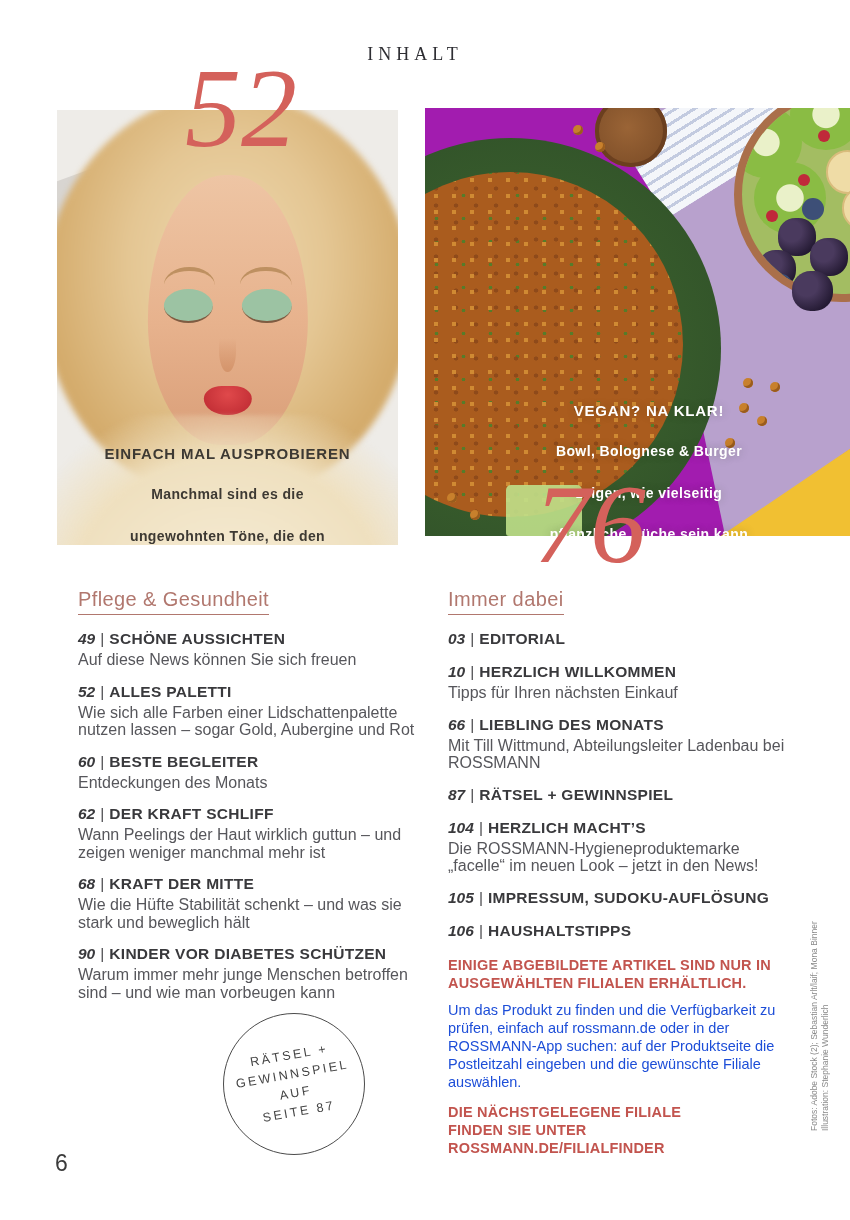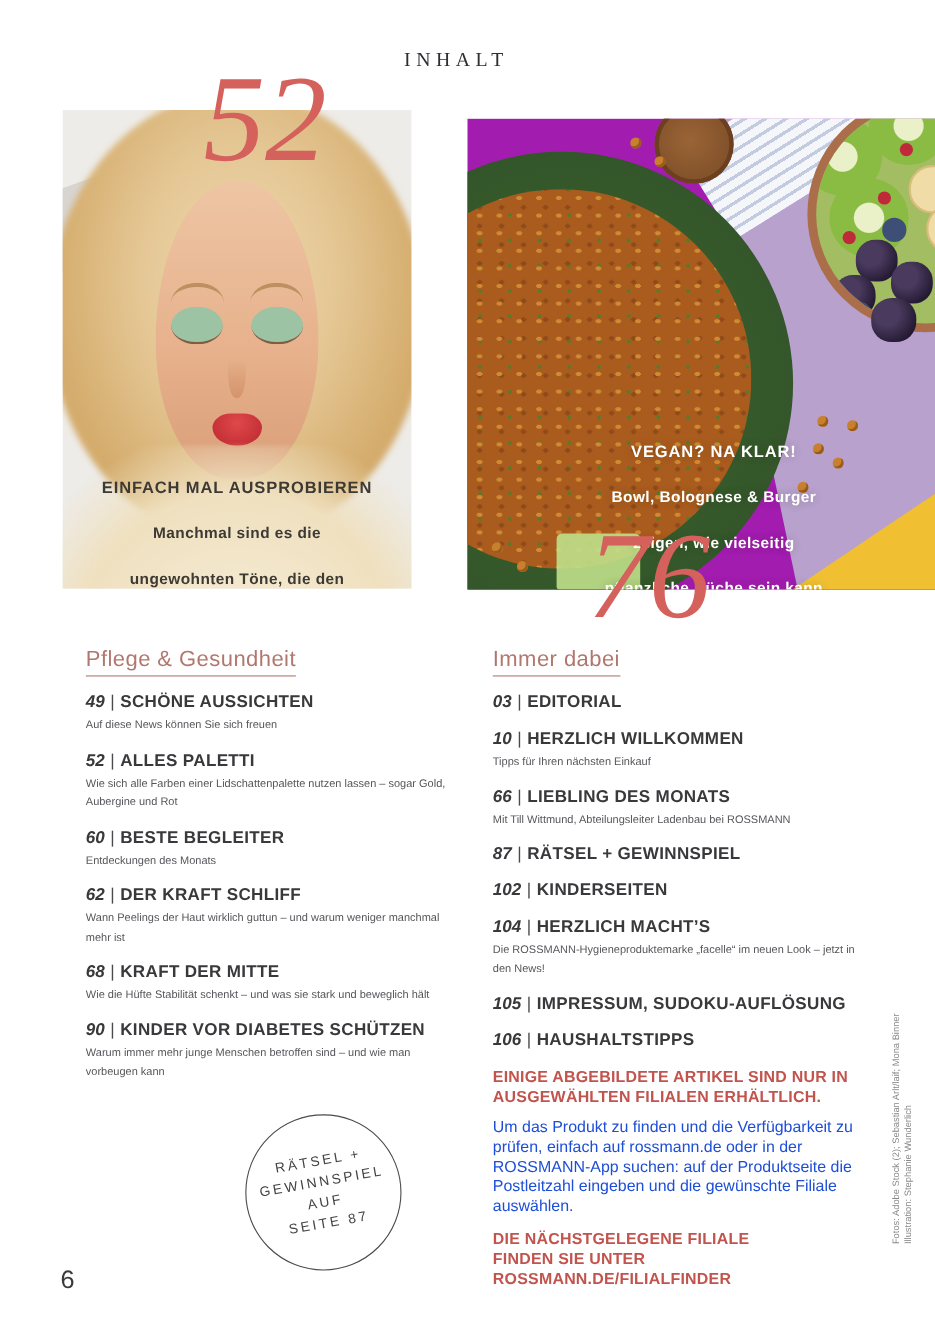--- a/index.html
+++ b/index.html
@@ -18,21 +18,21 @@
   
   .bignum {
     position:absolute; font-family:"Liberation Serif", serif; font-style:italic;
     font-weight:400; font-size:112px; line-height:1; color:#d4615b; z-index:6;
   }
   .bignum-52 { left:185px; top:52px; }
   .bignum-76 { left:534px; top:468px; }
 
   
   .photo { position:absolute; overflow:hidden; }
-  .photo-left  { left:57px;  top:100px; width:317px; height:435px; background:#eeece8; }
+  .photo-left  { left:57px;  top:110px; width:341px; height:435px; background:#eeece8; }
   .photo-right { left:425px; top:108px; width:404px; height:428px; background:#a21caf;padding-left:44px; }
 
   
   .pl-corner { position:absolute; left:-35px; top:48px; width:210px; height:72px;
     background:#d8d5d1; transform:rotate(-20deg); }
   .pl-fur { position:absolute; left:-4%; top:-4%; width:108%; height:94%; border-radius:50%;
     background:radial-gradient(ellipse at 50% 42%, #eed9b0 0%, #e4c693 38%, #d5ad6e 68%, #c89a55 100%);
     filter:blur(3px); }
   .pl-face { position:absolute; left:50%; top:15%; width:47%; height:62%; transform:translateX(-50%);
     border-radius:48% 48% 45% 45% / 54% 54% 46% 46%;
@@ -101,21 +101,21 @@
   .toc { position:absolute; top:588px; width:340px; }
   .toc-left  { left:78px; }
   .toc-right { left:448px; }
   .toc-header { display:inline-block; font-size:20px; color:#b1776e; letter-spacing:.4px;
     border-bottom:1.5px solid #b1776e; padding-bottom:3px; margin:0 0 14px 0; font-weight:normal; }
   .toc-item { margin-bottom:13px; }
   .toc-titleline { font-size:15.5px; color:#39393c; line-height:20px; }
   .toc-num { font-style:italic; font-weight:bold; }
   .toc-sep { font-weight:400; margin:0 5px; color:#4a4a4e; }
   .toc-name { font-weight:bold; letter-spacing:.3px; }
-  .toc-desc { font-size:10px; color:#56565b; line-height:17.5px; margin-top:2px; }
+  .toc-desc { font-size:16px; color:#56565b; line-height:17.5px; margin-top:2px; }
 
   
   .notice { margin-top:15px; width:340px; }
   .notice-bold { font-size:14.5px; font-weight:bold; color:#c2544e; line-height:18px; letter-spacing:.2px; }
   .notice-bold.outro { max-width:290px; margin-top:12px; }
   .notice-body { font-size:14.5px; color:#1d4ed8; line-height:18px; margin-top:9px; }
 
   
   .stamp { position:absolute; left:223px; top:1013px; width:140px; height:140px;
     border:1.5px solid #4b4b4b; border-radius:50%;
@@ -212,21 +212,21 @@
     <div class="toc-item">
       <div class="toc-titleline"><span class="toc-num">52</span><span class="toc-sep">|</span><span class="toc-name">ALLES PALETTI</span></div>
       <div class="toc-desc">Wie sich alle Farben einer Lidschattenpalette nutzen lassen – sogar Gold, Aubergine und Rot</div>
     </div>
     <div class="toc-item">
       <div class="toc-titleline"><span class="toc-num">60</span><span class="toc-sep">|</span><span class="toc-name">BESTE BEGLEITER</span></div>
       <div class="toc-desc">Entdeckungen des Monats</div>
     </div>
     <div class="toc-item">
       <div class="toc-titleline"><span class="toc-num">62</span><span class="toc-sep">|</span><span class="toc-name">DER KRAFT SCHLIFF</span></div>
-      <div class="toc-desc">Wann Peelings der Haut wirklich guttun – und warum weniger manchmal mehr ist</div>
+      <div class="toc-desc">Wann Peelings der Haut wirklich guttun – und zeigen weniger manchmal mehr ist</div>
     </div>
     <div class="toc-item">
       <div class="toc-titleline"><span class="toc-num">68</span><span class="toc-sep">|</span><span class="toc-name">KRAFT DER MITTE</span></div>
       <div class="toc-desc">Wie die Hüfte Stabilität schenkt – und was sie stark und beweglich hält</div>
     </div>
     <div class="toc-item">
       <div class="toc-titleline"><span class="toc-num">90</span><span class="toc-sep">|</span><span class="toc-name">KINDER VOR DIABETES SCHÜTZEN</span></div>
       <div class="toc-desc">Warum immer mehr junge Menschen betroffen sind – und wie man vorbeugen kann</div>
     </div>
   </div>
@@ -240,23 +240,20 @@
     <div class="toc-item">
       <div class="toc-titleline"><span class="toc-num">10</span><span class="toc-sep">|</span><span class="toc-name">HERZLICH WILLKOMMEN</span></div>
       <div class="toc-desc">Tipps für Ihren nächsten Einkauf</div>
     </div>
     <div class="toc-item">
       <div class="toc-titleline"><span class="toc-num">66</span><span class="toc-sep">|</span><span class="toc-name">LIEBLING DES MONATS</span></div>
       <div class="toc-desc">Mit Till Wittmund, Abteilungsleiter Ladenbau bei ROSSMANN</div>
     </div>
     <div class="toc-item">
       <div class="toc-titleline"><span class="toc-num">87</span><span class="toc-sep">|</span><span class="toc-name">RÄTSEL + GEWINNSPIEL</span></div>
-    </div>
-    <div class="toc-item">
-      <div class="toc-titleline"><span class="toc-num">102</span><span class="toc-sep">|</span><span class="toc-name">KINDERSEITEN</span></div>
     </div>
     <div class="toc-item">
       <div class="toc-titleline"><span class="toc-num">104</span><span class="toc-sep">|</span><span class="toc-name">HERZLICH MACHT’S</span></div>
       <div class="toc-desc">Die ROSSMANN-Hygieneproduktemarke „facelle“ im neuen Look – jetzt in den News!</div>
     </div>
     <div class="toc-item">
       <div class="toc-titleline"><span class="toc-num">105</span><span class="toc-sep">|</span><span class="toc-name">IMPRESSUM, SUDOKU-AUFLÖSUNG</span></div>
     </div>
     <div class="toc-item">
       <div class="toc-titleline"><span class="toc-num">106</span><span class="toc-sep">|</span><span class="toc-name">HAUSHALTSTIPPS</span></div>

